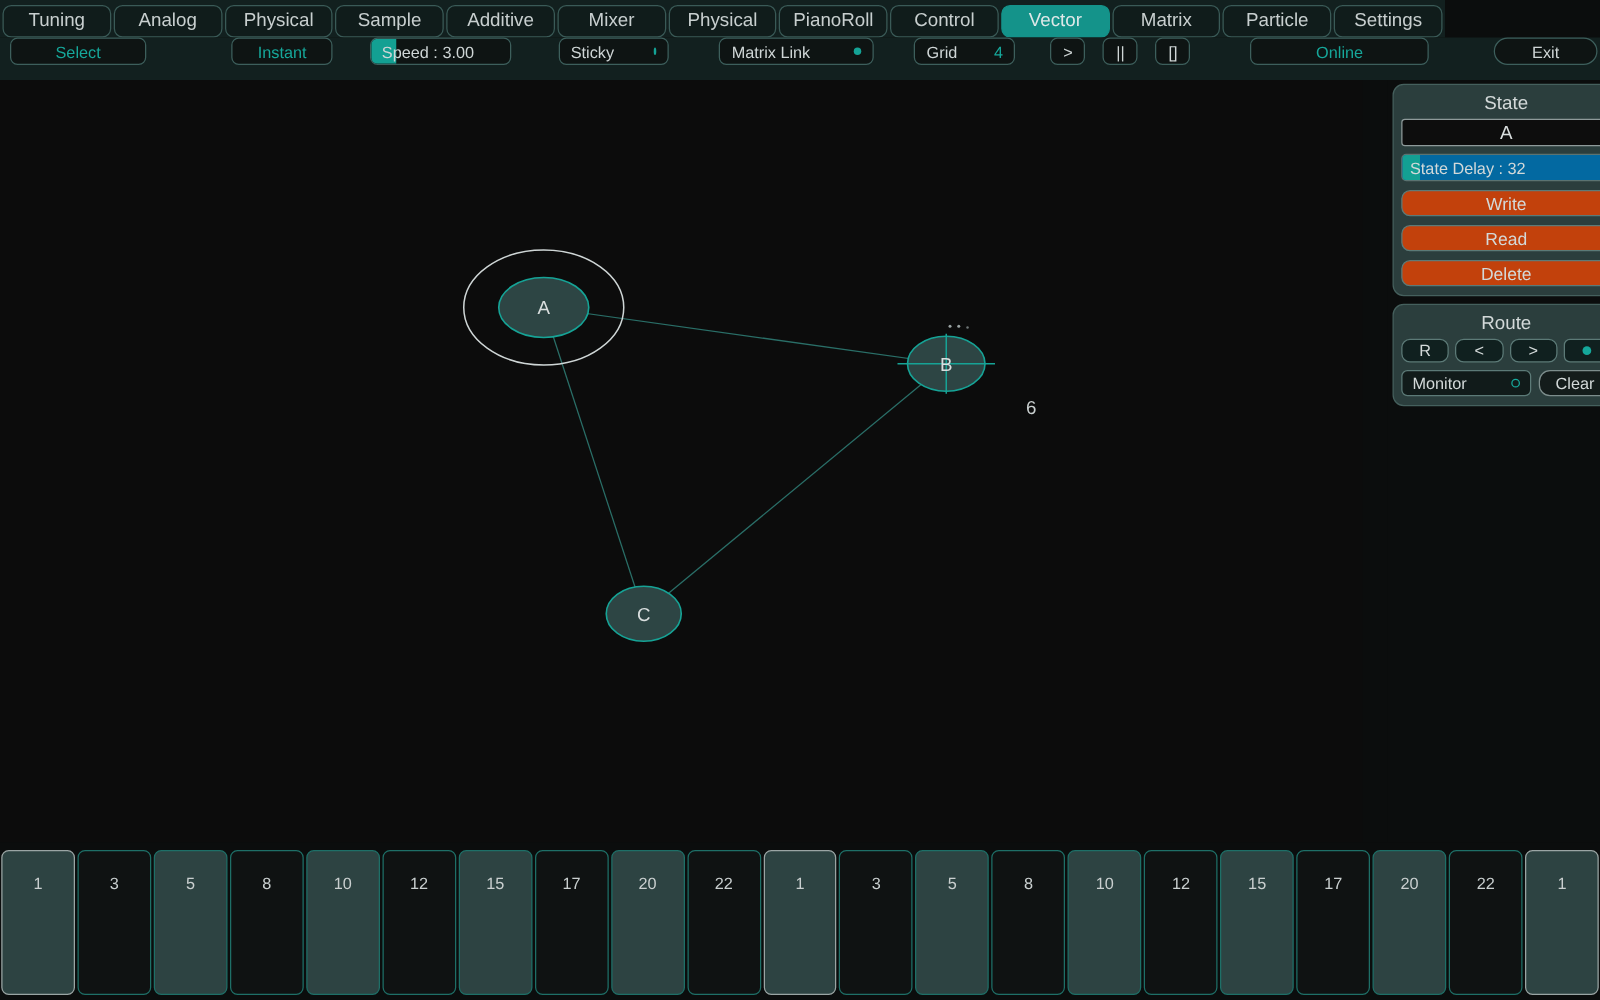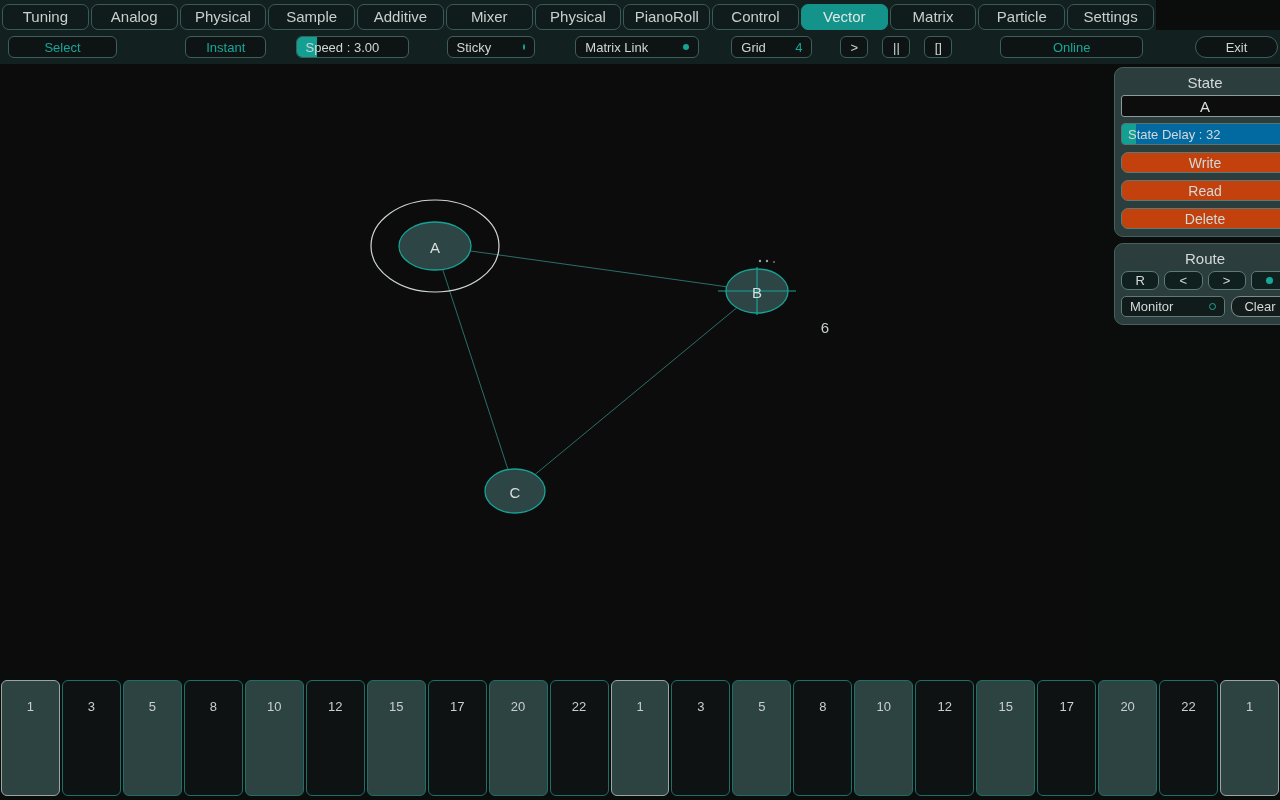--- a/index.html
+++ b/index.html
@@ -20,21 +20,21 @@
   .tab {
     flex: 1 1 0; height: 26px; line-height: 24px; text-align: center;
     border: 1px solid #3a5a57; border-radius: 7px;
     background: #101c1b; color: #c8cfcf; font-size: 15px;
   }
   .tab.active { background: #14938a; color: #dfe8e8; border-color: #14938a; }
 
   
   #toolbar {
     position: absolute; left: 0; top: 30px; width: 1280px; height: 34px;
-    background: #12201f; display: flex; align-items: center; gap: 6px; padding: 0 2px;
+    background: #12201f; display: flex; align-items: flex-start; gap: 6px; padding: 0 2px;
   }
   .tb {
     height: 22px; border: 1px solid #3d5f5c; border-radius: 6px;
     background: #0e1413; color: #cfd6d6; font-size: 13px;
     display: flex; align-items: center; justify-content: center;
     position: relative; overflow: hidden;
   }
   .tb.teal-text { color: #16a79a; }
   .tb-select   { width: 142px; margin-left: 6px; }
   .tb-instant  { width: 106px; margin-left: 62px; }

